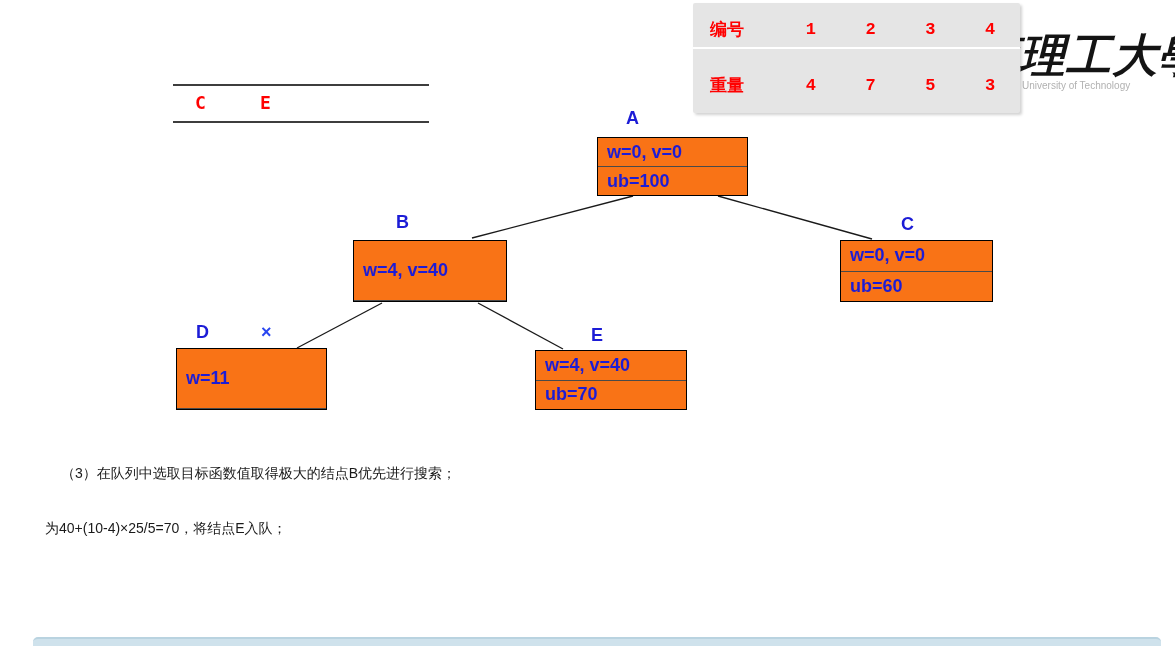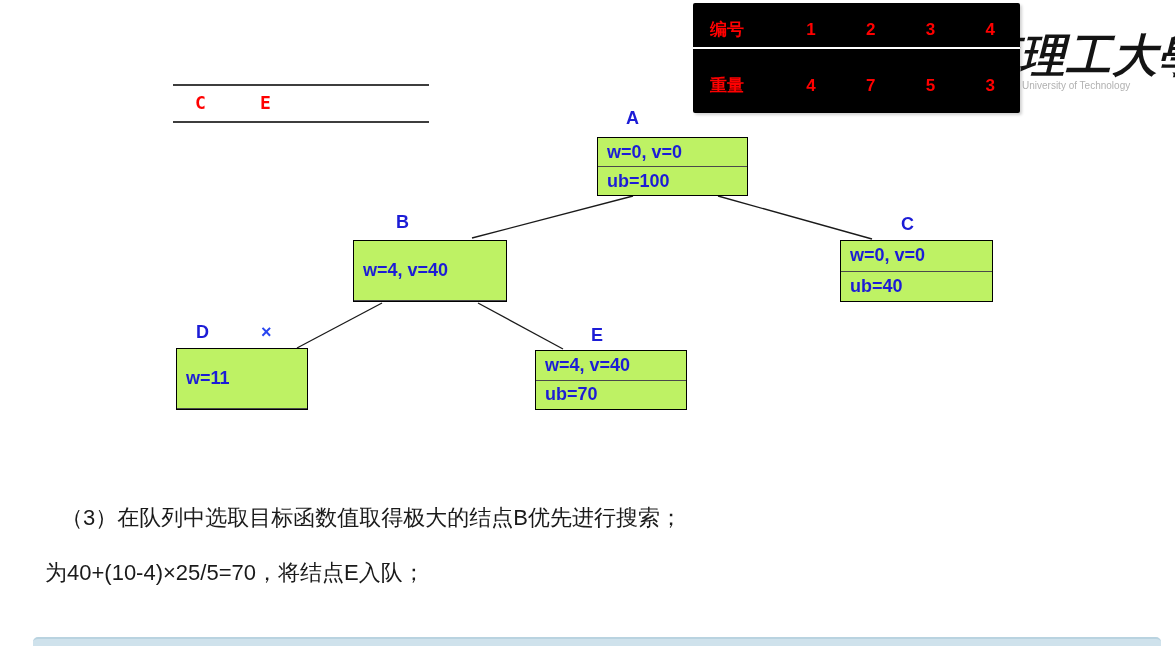--- a/index.html
+++ b/index.html
@@ -32,72 +32,72 @@
     white-space:nowrap; letter-spacing:1px;
   }
   .watermark-sub {
     position:absolute; left:1022px; top:80px; z-index:1;
     font-size:10px; color:#b1b1b1; white-space:nowrap;
   }
 
   
   .items-table {
     position:absolute; left:693px; top:3px; width:327px; height:110px;
-    background:#000000; z-index:2;
+    background:#e5e5e5; z-index:2;
     box-shadow:2px 2px 3px rgba(0,0,0,0.18);
     border-radius:2px;
     display:flex; flex-direction:column; justify-content:space-around;
-    font-family:Liberation Sans, sans-serif;
+    font-family:Liberation Mono, monospace;
   }
   .items-row {
     display:grid; grid-template-columns:88px 1fr 1fr 1fr 1fr;
     align-items:center; height:36px;
     color:#ff0000; font-weight:bold; font-size:17px;
   }
   .items-row .row-label { padding-left:17px; }
   .items-row .cell { text-align:center; }
   .items-row-header { border-bottom:2px solid #ffffff; }
 
   
   .tree-edges { position:absolute; left:0; top:0; width:1175px; height:646px; z-index:0; }
   .tree-edges line { stroke:#1a1a1a; stroke-width:1.3; }
 
   .node-box {
-    position:absolute; border:1.6px solid #000000; background:#bef264; z-index:1;
+    position:absolute; border:1.6px solid #000000; background:#f97316; z-index:1;
     display:flex; flex-direction:column;
   }
   .node-row {
     flex:1; display:flex; align-items:center; padding-left:9px;
     color:#1c1cd6; font-weight:bold; font-size:18px;
     font-family:"Liberation Sans", sans-serif;
     white-space:nowrap;
   }
   .node-row-top { border-bottom:1.4px solid #4a4a4a; }
   .node-label {
     position:absolute; color:#1c1cd6; font-weight:bold; font-size:18px;
     font-family:"Liberation Sans", sans-serif; z-index:1;
   }
   .cross-mark {
     position:absolute; left:261px; top:322px; z-index:1;
     color:#2946f0; font-weight:bold; font-size:18px;
   }
   .box-A { left:597px; top:137px; width:151px; height:59px; }
   .box-B { left:353px; top:240px; width:154px; height:62px; }
   .box-C { left:840px; top:240px; width:153px; height:62px; }
-  .box-D { left:176px; top:348px; width:132px; height:62px; }
+  .box-D { left:176px; top:348px; width:151px; height:62px; }
   .box-E { left:535px; top:350px; width:152px; height:60px; }
   .label-A { left:626px; top:108px; }
   .label-B { left:396px; top:212px; }
   .label-C { left:901px; top:214px; }
   .label-D { left:196px; top:322px; }
   .label-E { left:591px; top:325px; }
 
   
   .notes { position:absolute; left:45px; width:1115px; color:#1a1a1a; }
-  .note-line { font-size:22px; line-height:31px; white-space:nowrap;margin-top:44px; }
+  .note-line { font-size:14px; line-height:31px; white-space:nowrap; }
   .note-indent { text-indent:16px; }
   .note-3 { top:458px; }
   .note-4 { top:513px; }
 
   
   .bottom-band {
     position:absolute; left:33px; top:637px; width:1128px; height:14px;
     background:#cfe2ec; border-top:2px solid #b9d3e0;
     border-radius:5px 5px 0 0;
   }
@@ -146,21 +146,21 @@
   </div>
 
   <div class="node-label label-B">B</div>
   <div class="node-box box-B">
     <div class="node-row node-row-top">w=4, v=40</div>
   </div>
 
   <div class="node-label label-C">C</div>
   <div class="node-box box-C">
     <div class="node-row node-row-top">w=0, v=0</div>
-    <div class="node-row">ub=40</div>
+    <div class="node-row">ub=60</div>
   </div>
 
   <div class="node-label label-D">D</div>
   <div class="cross-mark">×</div>
   <div class="node-box box-D">
     <div class="node-row node-row-top">w=11</div>
   </div>
 
   <div class="node-label label-E">E</div>
   <div class="node-box box-E">

